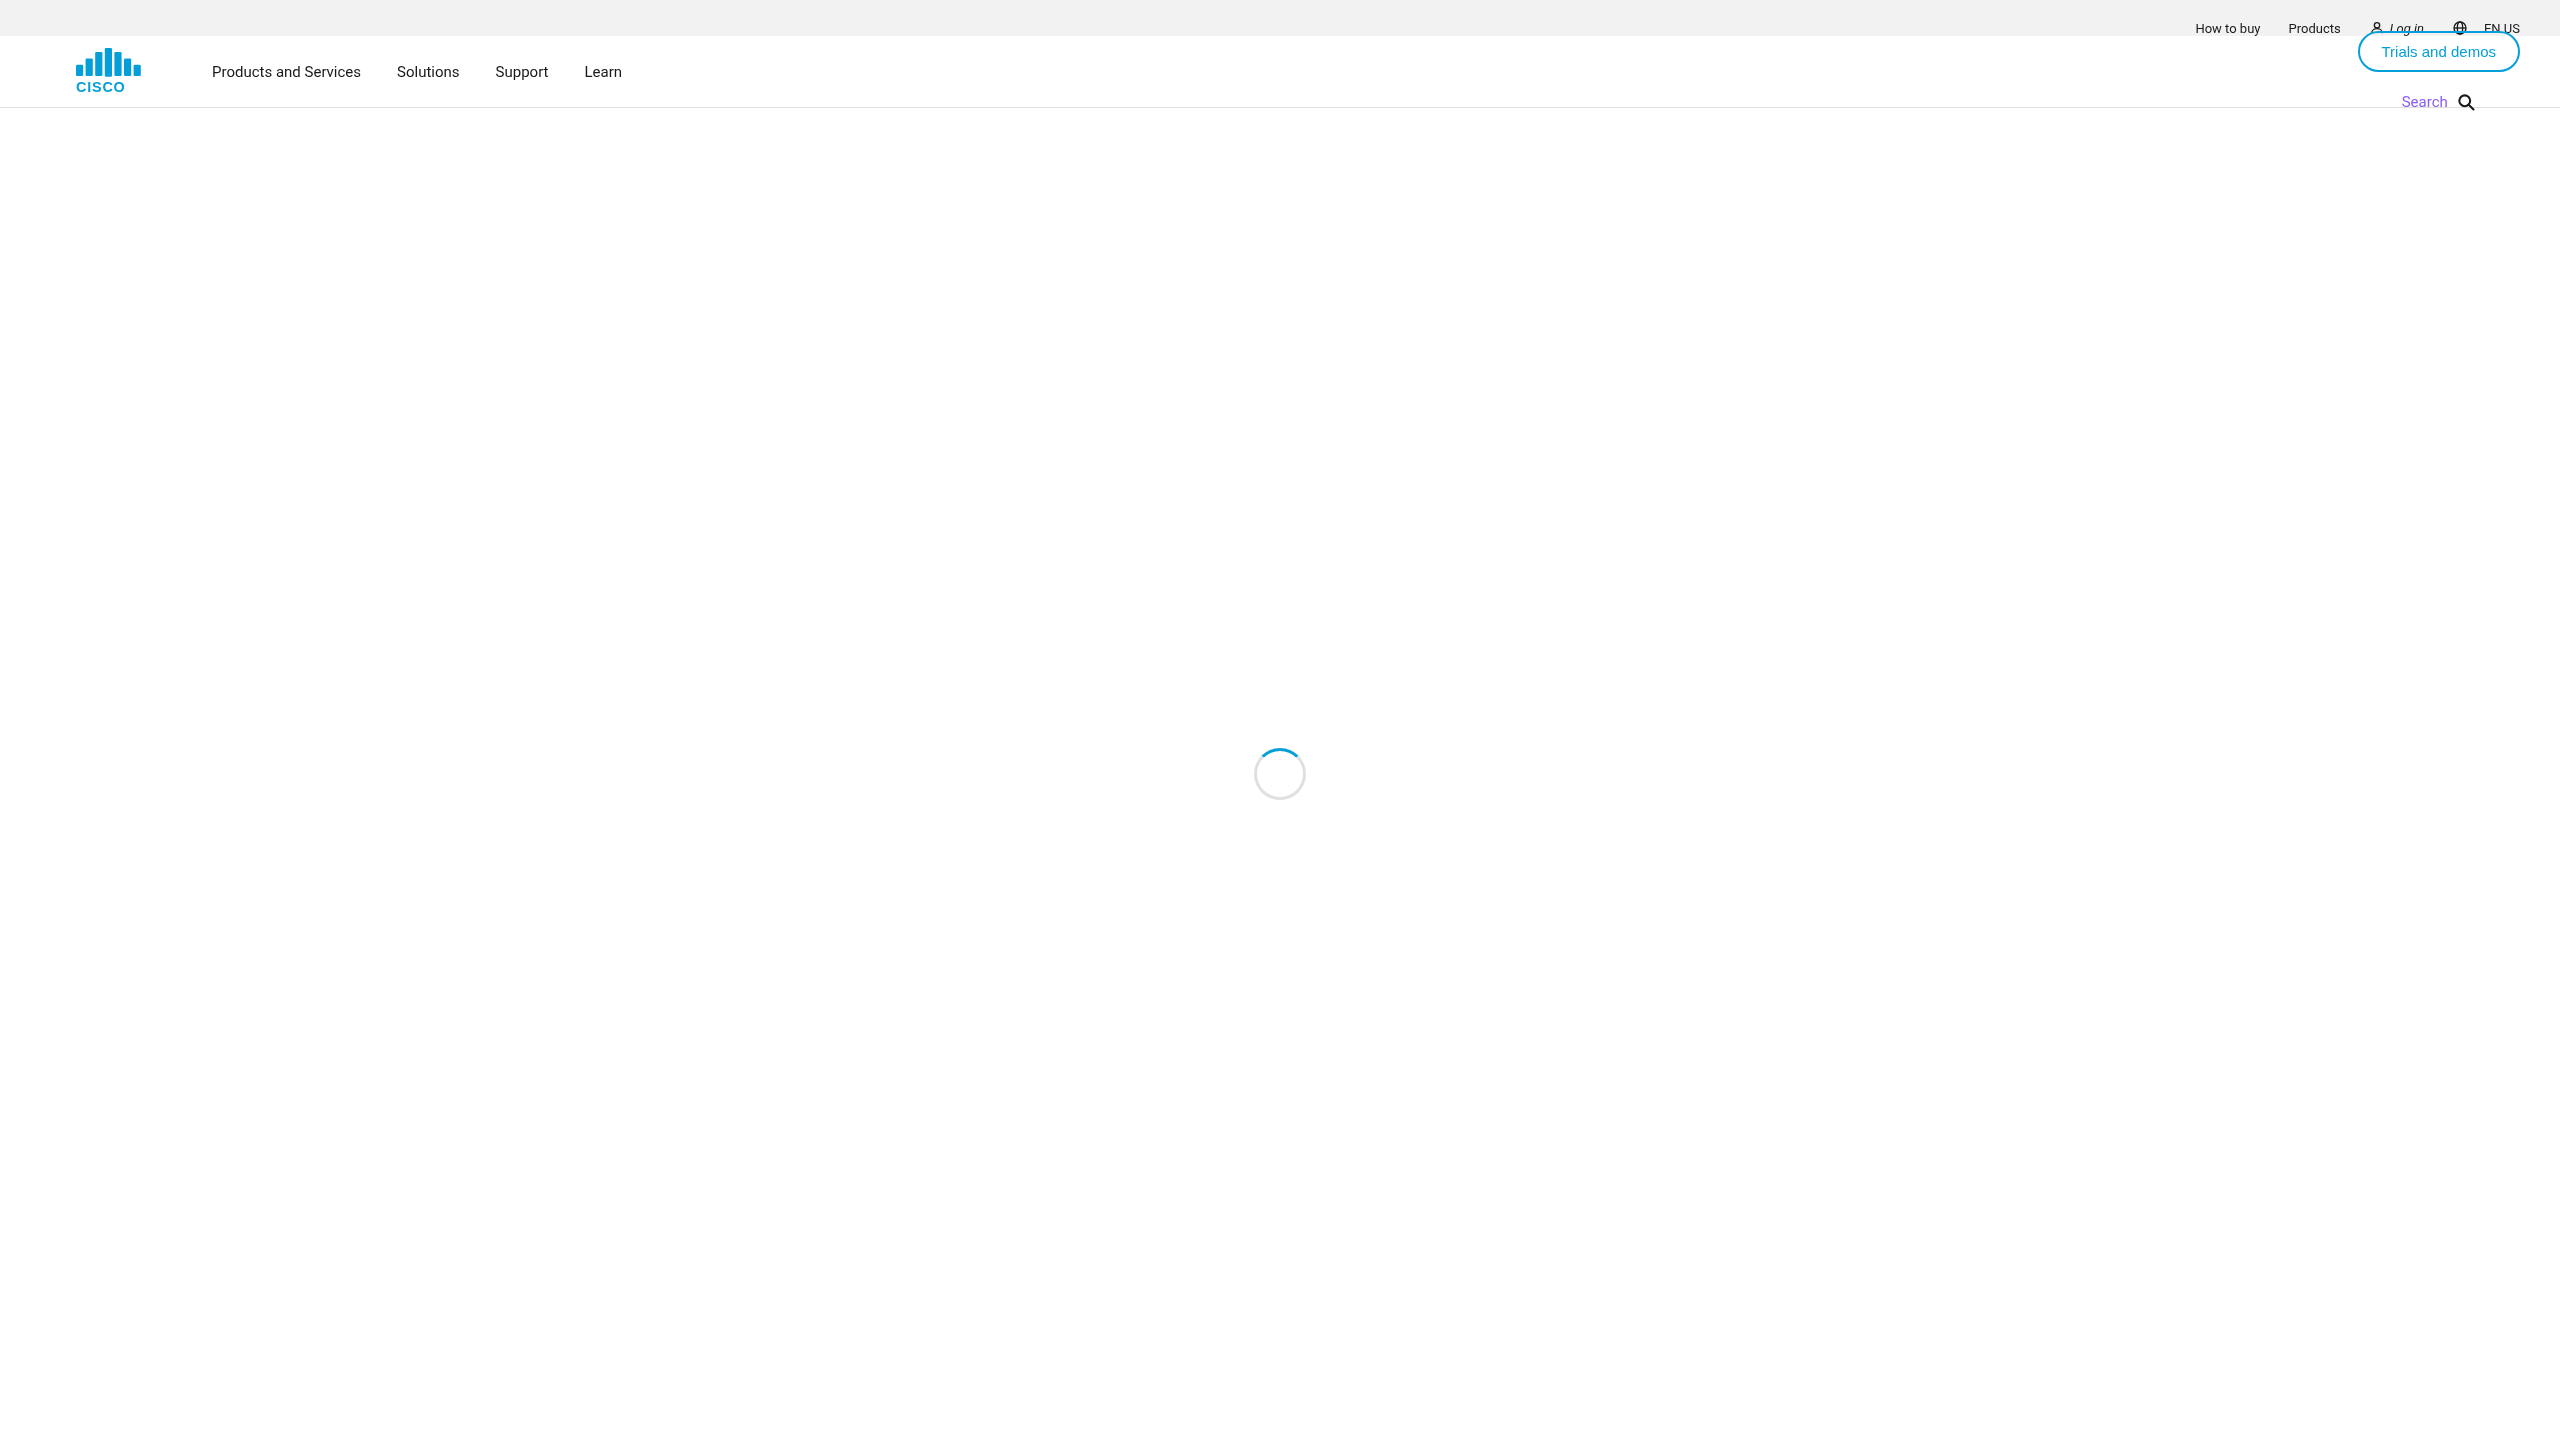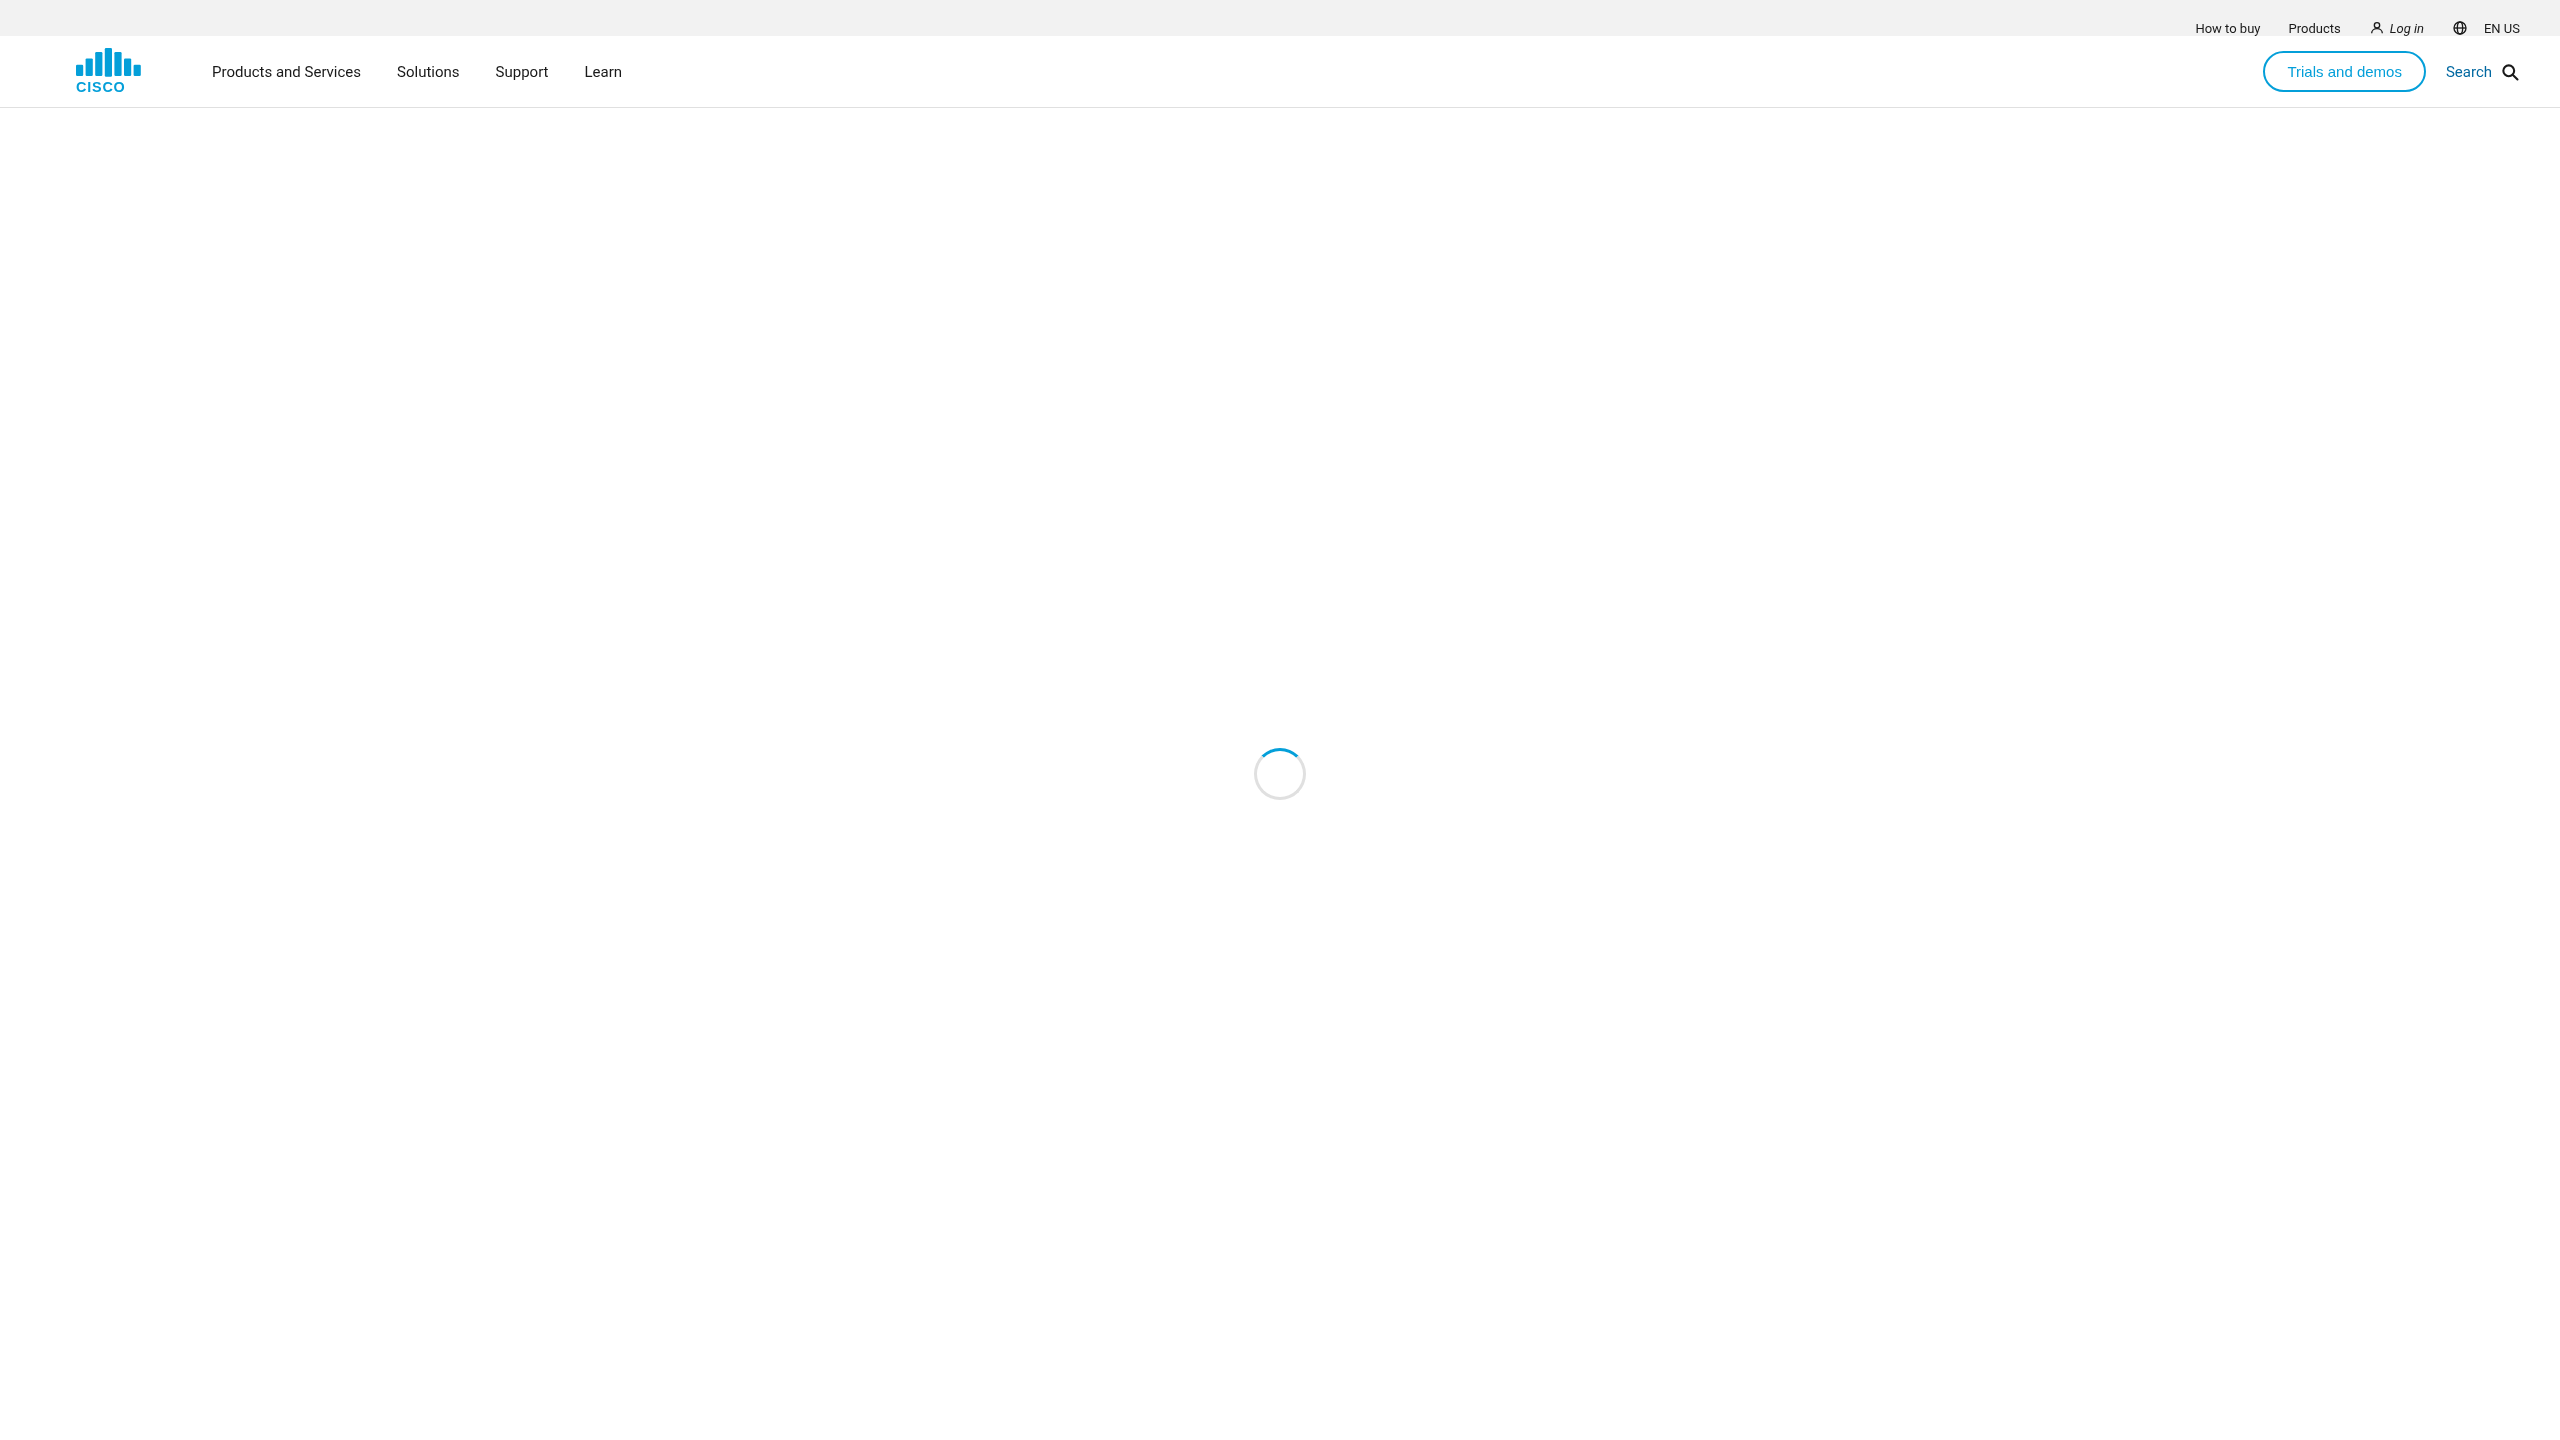--- a/index.html
+++ b/index.html
@@ -87,40 +87,41 @@
       cursor: pointer;
       white-space: nowrap;
       text-align: center;
     }
 
     .nav-actions {
       display: flex;
       align-items: center;
       gap: 20px;
       margin-left: auto;
+      flex-direction: column;
     }
 
     .trials-btn {
       border: 2px solid #049fd9;
       color: #049fd9;
       background: transparent;
       border-radius: 24px;
       padding: 10px 22px;
       font-size: 15px;
       font-weight: 500;
       cursor: pointer;
       white-space: nowrap;
     }
 
     .search-area {
       display: flex;
       align-items: center;
       gap: 8px;
       cursor: pointer;
-      color: #0369a1;
+      color: #8b5cf6;
       font-size: 15px;
     }
 
     .search-icon-svg {
       width: 20px;
       height: 20px;
     }
 
     
     .main-content {

